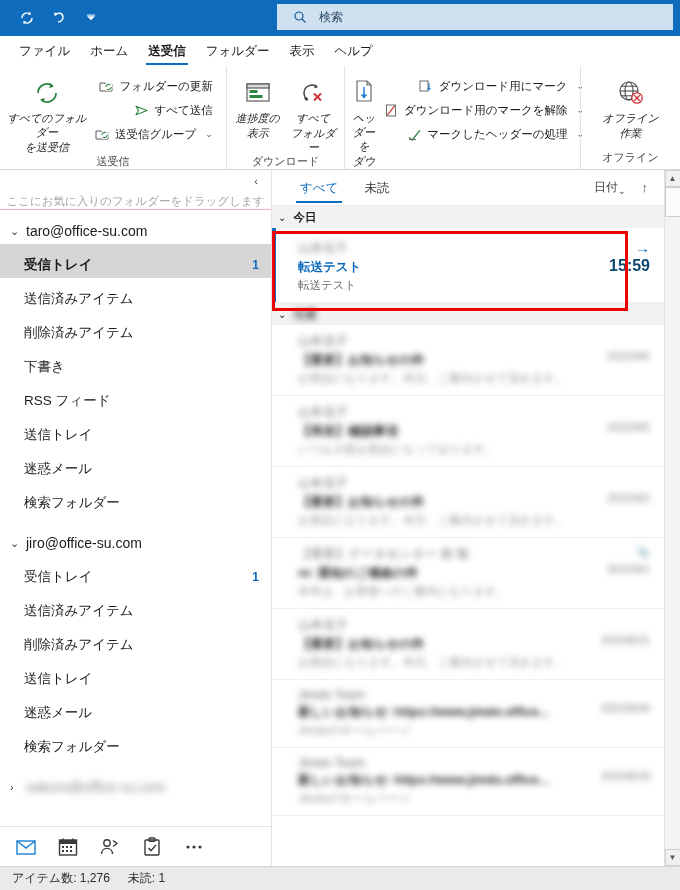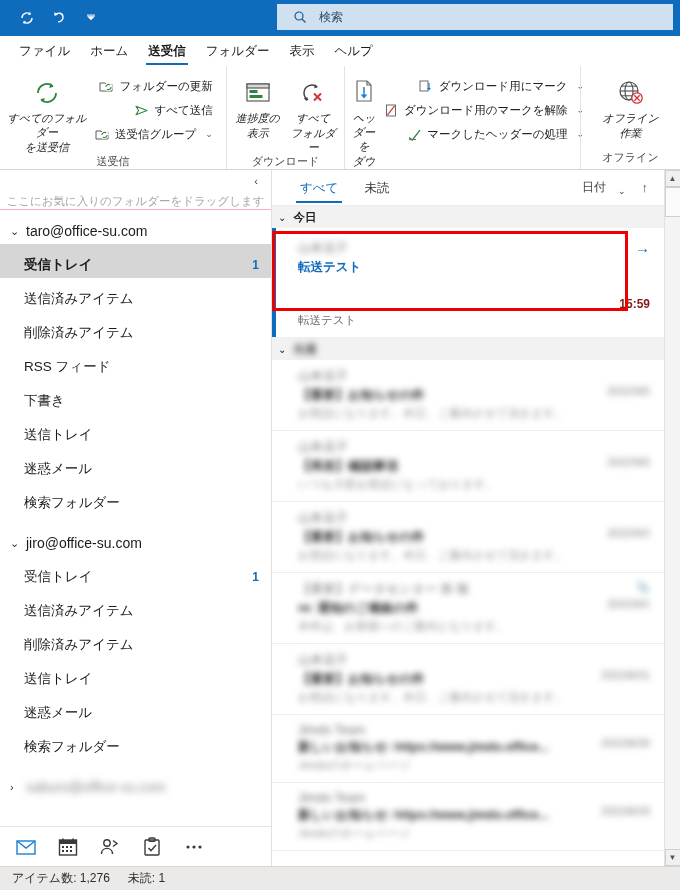--- a/index.html
+++ b/index.html
@@ -122,21 +122,21 @@
   }
   .filtertab {
     font-size: 12.5px; color: #333; padding: 7px 4px 6px 4px; margin-right: 18px;
     position: relative; cursor: pointer;
   }
   .filtertab.active { color: #0f6cbd; }
   .filtertab.active::after {
     content: ""; position: absolute; left: 0; right: 0; bottom: 0; height: 2px; background: #0f6cbd;
   }
   .sortctl { margin-left: auto; display: flex; align-items: center; gap: 12px; }
-  .sortby { font-size: 12px; color: #444; display: flex; align-items: flex-end; gap: 12px; cursor: pointer; }
+  .sortby { font-size: 12px; color: #444; display: flex; align-items: flex-end; gap: 0; cursor: pointer; }
   .sortdir { font-size: 13px; color: #444; cursor: pointer; padding: 0 4px; }
 
   .groupbar {
     height: 22px; flex: none; background: #f2f2f2;
     display: flex; align-items: center; gap: 7px; padding-left: 6px;
     font-size: 11.5px; font-weight: bold; color: #222; cursor: pointer;
   }
   .groupbar .chev { font-size: 10px; font-weight: normal; }
 
   .rows { flex: 1; overflow: hidden; position: relative; background: #fff; }
@@ -145,21 +145,21 @@
     cursor: pointer; min-height: 58px;
   }
   .row.selected { background: #ffffff; }
   .row.selected::before {
     content: ""; position: absolute; left: 0; top: 0; bottom: 0; width: 4px; background: #0f6cbd;
   }
   .row-l1 { display: flex; align-items: flex-start; justify-content: space-between; gap: 8px; }
   .sender { font-size: 12.5px; color: #1b1b1b; }
   .subject { font-size: 12.5px; color: #0f6cbd; font-weight: bold; margin-top: 2px; }
   .preview { font-size: 11.5px; color: #6b6b6b; margin-top: 2px; }
-  .time { font-size: 12px; color: #7f1d1d; font-weight: bold; white-space: nowrap; margin-top: 40px; }
+  .time { font-size: 16px; color: #0c4a6e; font-weight: bold; white-space: nowrap; }
   .datecol { font-size: 11px; color: #6b6b6b; white-space: nowrap; }
   .fwd-icon { color: #0f6cbd; font-size: 15px; line-height: 1; }
   .row.blurred .sender,
   .row.blurred .subject,
   .row.blurred .preview,
   .row.blurred .datecol { filter: blur(3.4px); user-select: none; }
   .row.blurred .sender { color: #6f6f6f; }
   .row.blurred .subject { color: #2a2a2a; font-weight: bold; }
   .row.blurred .preview { color: #8d8d8d; }
   .row.blurred .datecol { color: #7a7a7a; }
@@ -423,24 +423,24 @@
           <span>受信トレイ</span>
           <span class="count">1</span>
         </div>
         <div class="folder">
           <span>送信済みアイテム</span>
         </div>
         <div class="folder">
           <span>削除済みアイテム</span>
         </div>
         <div class="folder">
+          <span>下書き</span>
+        </div>
+        <div class="folder">
           <span>RSS フィード</span>
-        </div>
-        <div class="folder">
-          <span>下書き</span>
         </div>
         <div class="folder">
           <span>送信トレイ</span>
         </div>
         <div class="folder">
           <span>迷惑メール</span>
         </div>
         <div class="folder">
           <span>検索フォルダー</span>
         </div>

